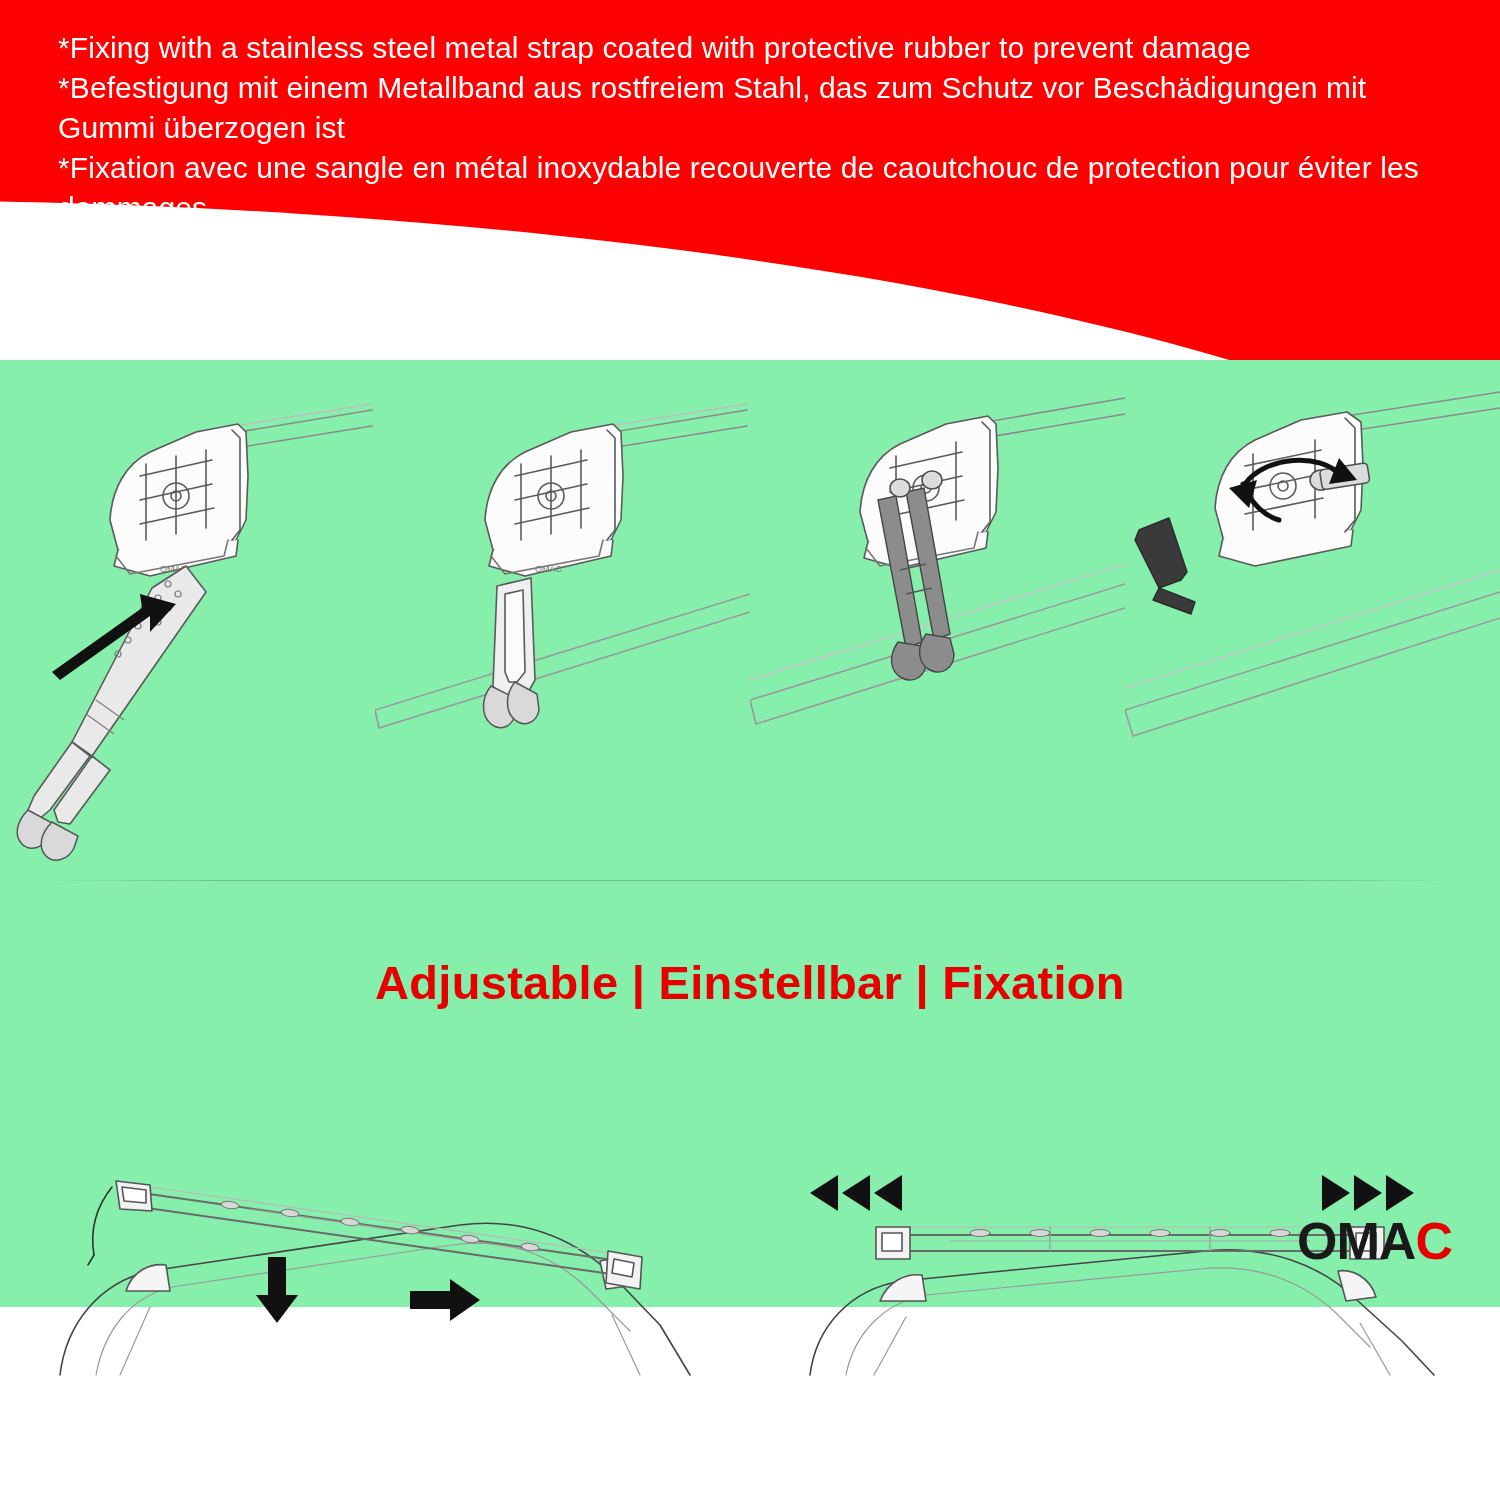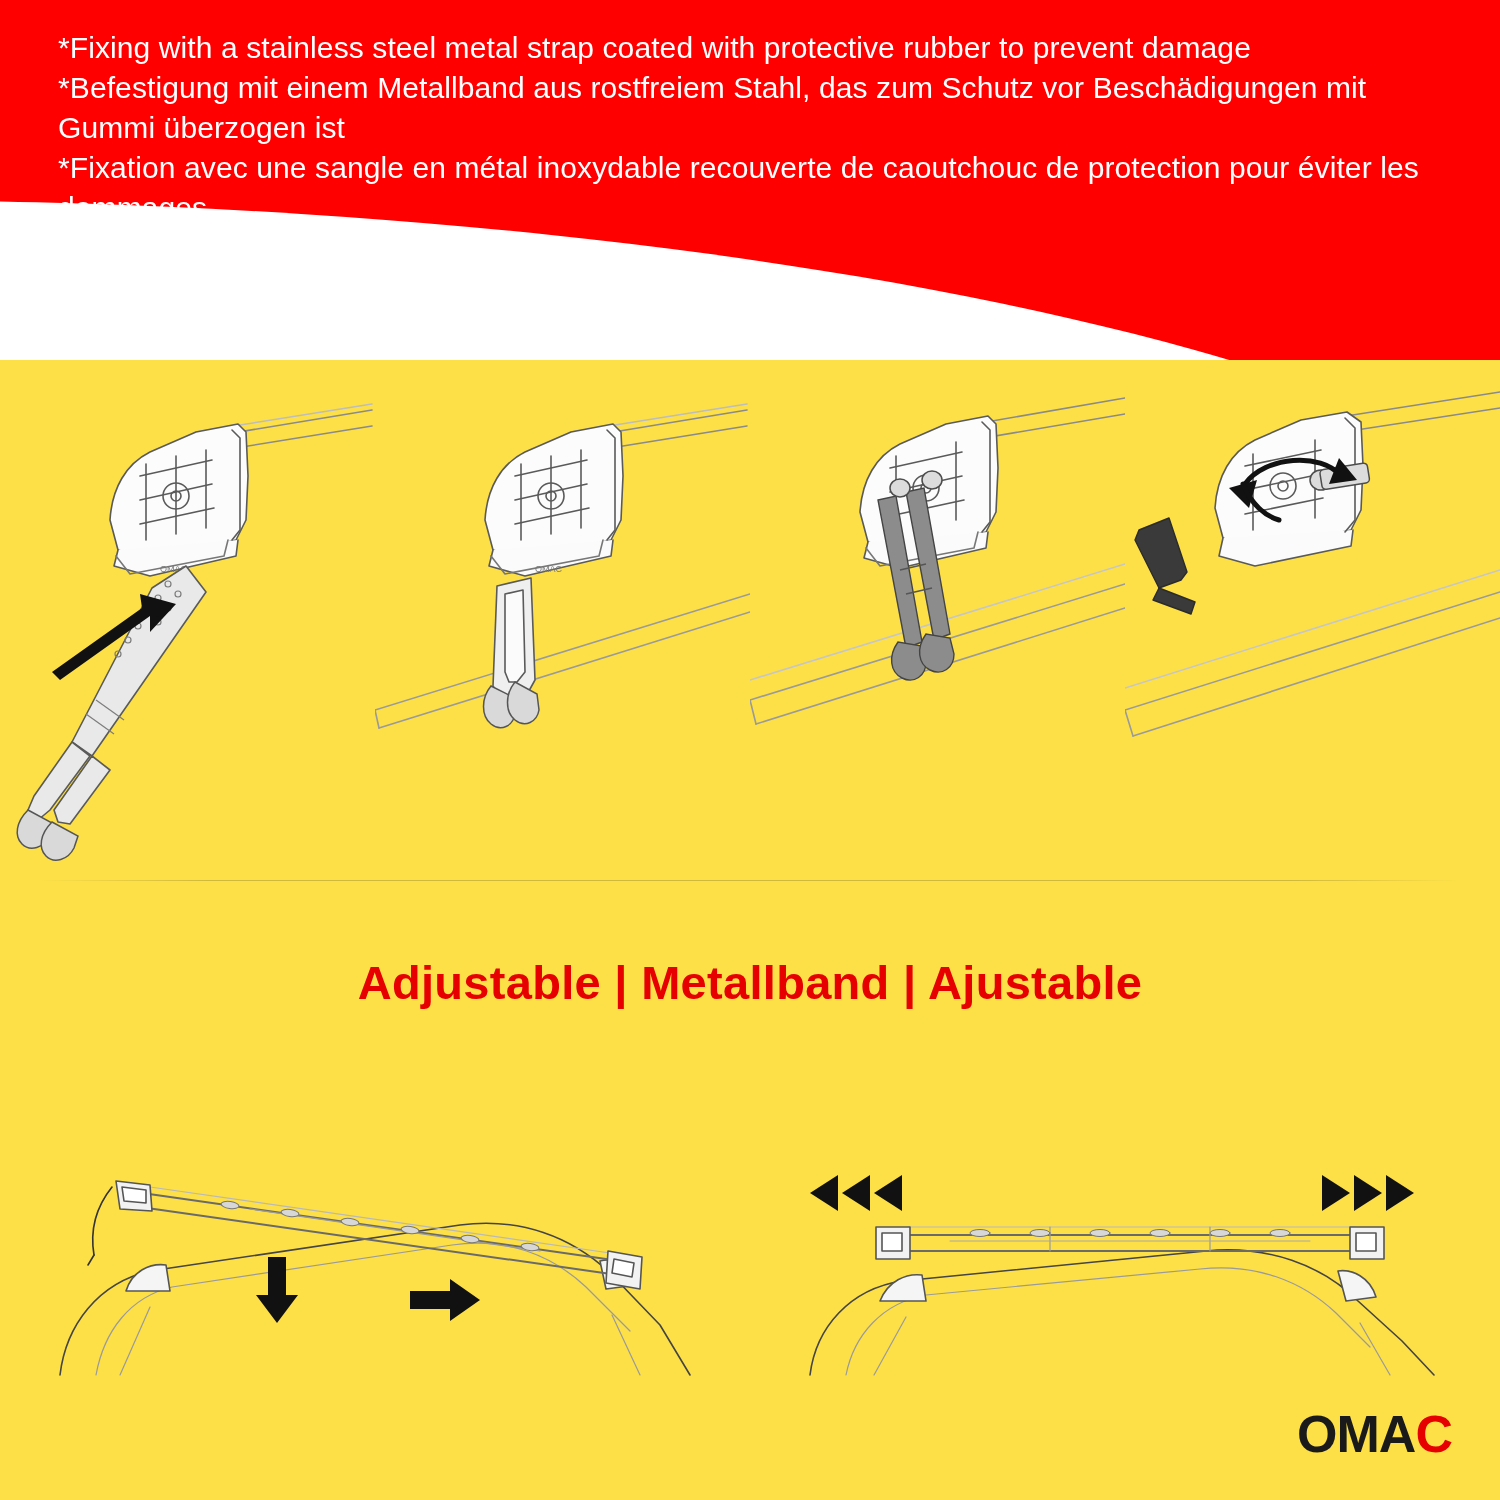--- a/index.html
+++ b/index.html
@@ -2,21 +2,21 @@
 <html><head>
 <meta charset="utf-8">
 <style>
   * { box-sizing: border-box; margin: 0; padding: 0; }
   html, body {
     width: 1500px; height: 1500px;
     background: #ffffff;
     font-family: "Liberation Sans", sans-serif;
     overflow: hidden;
   }
-  .page { position: relative; width: 1500px; height: 1500px; background:#fde047; }
+  .page { position: relative; width: 1500px; height: 1307px; background:#86efac; }
 
   
   .banner {
     position: absolute; top: 0; left: 0;
     width: 1500px; height: 360px;
     background: #fe0000;
     border-bottom-left-radius: 0;
     border-bottom-right-radius: 0;
     overflow: hidden;
   }
@@ -292,21 +292,21 @@
         </g>
         <g fill="none" stroke="#111" stroke-width="5" stroke-linecap="round">
           <path d="M118 104 C126 124 140 136 154 140"></path>
         </g>
       </svg>
     </div>
   </div>
 
   <div class="divider"></div>
 
-  <div class="adjust-title">Adjustable | Metallband | Ajustable</div>
+  <div class="adjust-title">Adjustable | Einstellbar | Fixation</div>
 
   <div class="bottom">
 
     <div class="bottom-panel">
       <svg viewBox="0 0 750 310" xmlns="http://www.w3.org/2000/svg">
         <g fill="none" stroke="#555" stroke-width="1.6" stroke-linejoin="round" stroke-linecap="round">
 
           <path d="M60 300 C66 250 98 208 150 196 L460 150 C520 142 572 162 610 198 L660 250 L690 300" stroke="#444"></path>
           <path d="M96 300 C104 256 130 222 172 212 L452 170 C506 162 552 180 586 212 L630 256" stroke="#9a9a9a" stroke-width="1.2"></path>
 

